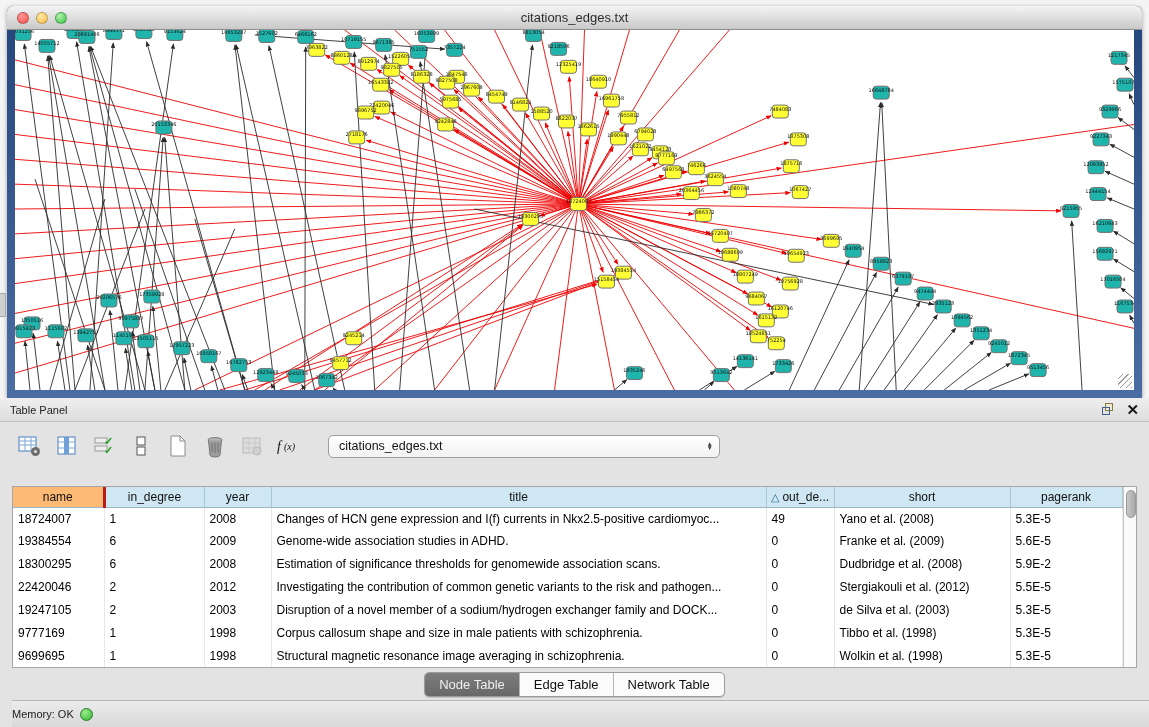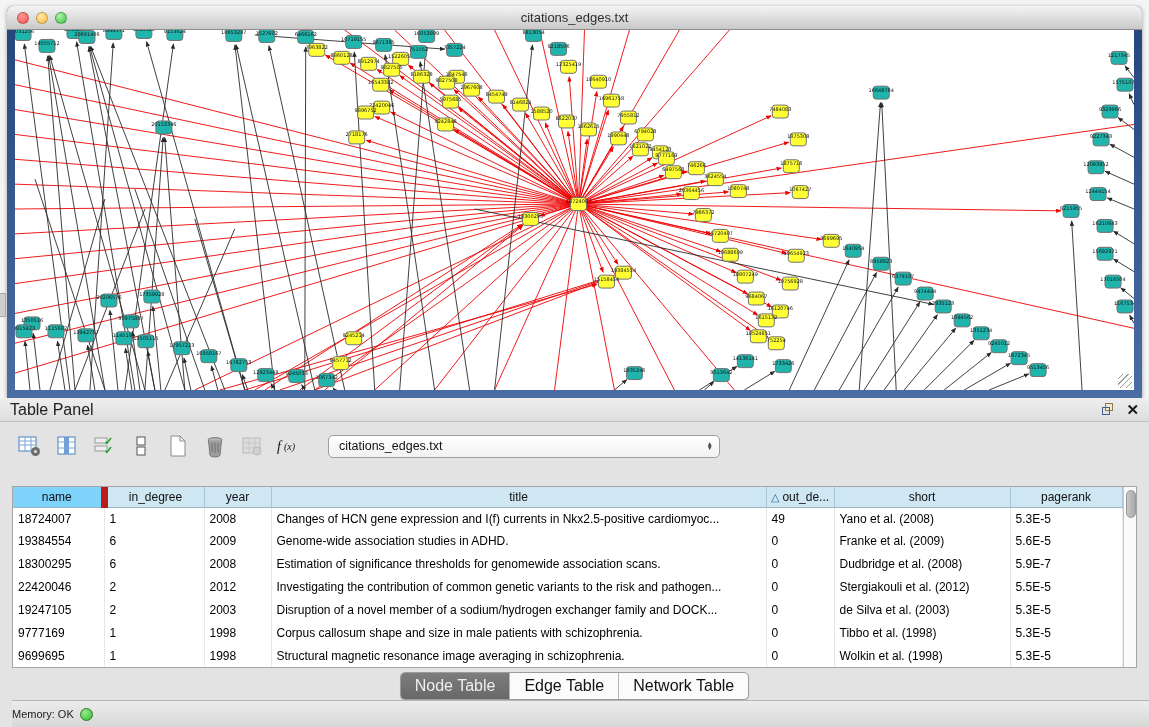--- a/index.html
+++ b/index.html
@@ -26,52 +26,52 @@
     background:repeating-linear-gradient(135deg,transparent 0 3px,#9a9a9a 3px 4px);}
   .cursor{position:absolute;left:568px;top:398px;width:0;height:0;
     border-left:5px solid transparent;border-right:5px solid transparent;
     border-bottom:8px solid #6b6b6b;}
   .nub{position:absolute;left:0;top:293px;width:6px;height:24px;background:#cfcfcf;
     border:1px solid #a8a8a8;border-left:none;}
   
   .bottom{position:absolute;left:0;top:398px;width:1149px;height:329px;background:#e3e3e3;}
   .panel-head{height:24px;background:linear-gradient(#efefef,#ddd);
     border-bottom:1px solid #c2c2c2;display:flex;align-items:center;padding:0 10px;}
-  .panel-title{font-size:16px;color:#222;}
+  .panel-title{font-size:11px;color:#222;}
   .ph-right{margin-left:auto;display:flex;align-items:center;gap:10px;}
   .float-ic{position:relative;width:14px;height:13px;}
   .float-ic .sq1{position:absolute;left:3px;top:0;width:8px;height:8px;border:1px solid #8a7a4a;background:#efe9d2;}
   .float-ic .sq2{position:absolute;left:0;top:4px;width:8px;height:8px;border:1px solid #44618e;}
   .close-x{font-size:15px;font-weight:bold;color:#1a1a1a;line-height:1;cursor:default;}
   .toolbar{display:flex;align-items:center;padding:10px 0 8px 16px;gap:9px;}
   .tbtn{width:28px;height:28px;display:flex;align-items:center;justify-content:center;}
   .combo{margin-left:16px;width:392px;height:23px;border:1px solid #9e9e9e;border-radius:5px;
     background:linear-gradient(#fff,#f2f2f2);display:flex;align-items:center;
     padding:0 6px 0 10px;font-size:12.5px;color:#111;}
   .combo .steppers{margin-left:auto;display:flex;flex-direction:column;line-height:4.5px;
     font-size:6.5px;color:#444;}
   
   .tablebox{position:absolute;left:12px;top:88px;width:1125px;height:182px;background:#fff;
     border:1px solid #a5a5a5;display:flex;}
   table{border-collapse:collapse;table-layout:fixed;width:1109px;font-size:12px;}
   th{height:20px;font-weight:normal;text-align:center;background:#cfe6f3;
     border-right:1px solid #a9c6d8;border-bottom:1px solid #9bb6c6;color:#111;
     overflow:hidden;white-space:nowrap;}
-  th.gray{background:#7dd3fc;border-right:7px solid #b91c1c;}
+  th.gray{background:#fdba74;border-right:3px solid #b91c1c;}
   td{height:16px;padding:0 5px;white-space:nowrap;overflow:hidden;color:#000;
     border-right:1px solid #e7e7e7;}
   .sort-tri{color:#1a6b8a;font-size:11px;margin-right:3px;}
   .vscroll{width:15px;background:#fafafa;border-left:1px solid #c9c9c9;position:relative;}
   .vthumb{position:absolute;left:2px;top:3px;width:10px;height:28px;border-radius:5px;
     background:linear-gradient(90deg,#c9c9c9,#a8a8a8);border:1px solid #9a9a9a;}
   
   .tabsrow{position:absolute;left:0;top:274px;width:100%;display:flex;justify-content:center;}
   .seg{display:flex;border:1px solid #9b9b9b;border-radius:5px;overflow:hidden;
     background:#fbfbfb;box-shadow:0 1px 1px rgba(0,0,0,.15);}
-  .seg .tab{padding:4px 14px;font-size:16px;color:#111;border-right:1px solid #b5b5b5;}
+  .seg .tab{padding:4px 14px;font-size:13px;color:#111;border-right:1px solid #b5b5b5;}
   .seg .tab:last-child{border-right:none;}
   .seg .tab.sel{background:linear-gradient(#7d7d7d,#686868);color:#efefef;}
   
   .statusbar{position:absolute;left:12px;top:302px;width:100%;height:27px;
     background:linear-gradient(#ececec,#d8d8d8);border-top:1px solid #b5b5b5;
     display:flex;align-items:center;padding-right:12px;gap:6px;}
   .mem-label{font-size:11px;color:#222;}
   .mem-dot{width:13px;height:13px;border-radius:50%;border:1px solid #2a7b2a;
     background:radial-gradient(circle at 35% 30%,#9ceb8f,#2eb82e);}
 </style>
@@ -853,21 +853,21 @@
             <td>Franke et al. (2009)</td>
             <td>5.6E-5</td>
           </tr>
           <tr>
             <td>18300295</td>
             <td>6</td>
             <td>2008</td>
             <td>Estimation of significance thresholds for genomewide association scans.</td>
             <td>0</td>
             <td>Dudbridge et al. (2008)</td>
-            <td>5.9E-7</td>
+            <td>5.9E-2</td>
           </tr>
           <tr>
             <td>22420046</td>
             <td>2</td>
             <td>2012</td>
             <td>Investigating the contribution of common genetic variants to the risk and pathogen...</td>
             <td>0</td>
             <td>Stergiakouli et al. (2012)</td>
             <td>5.5E-5</td>
           </tr>

